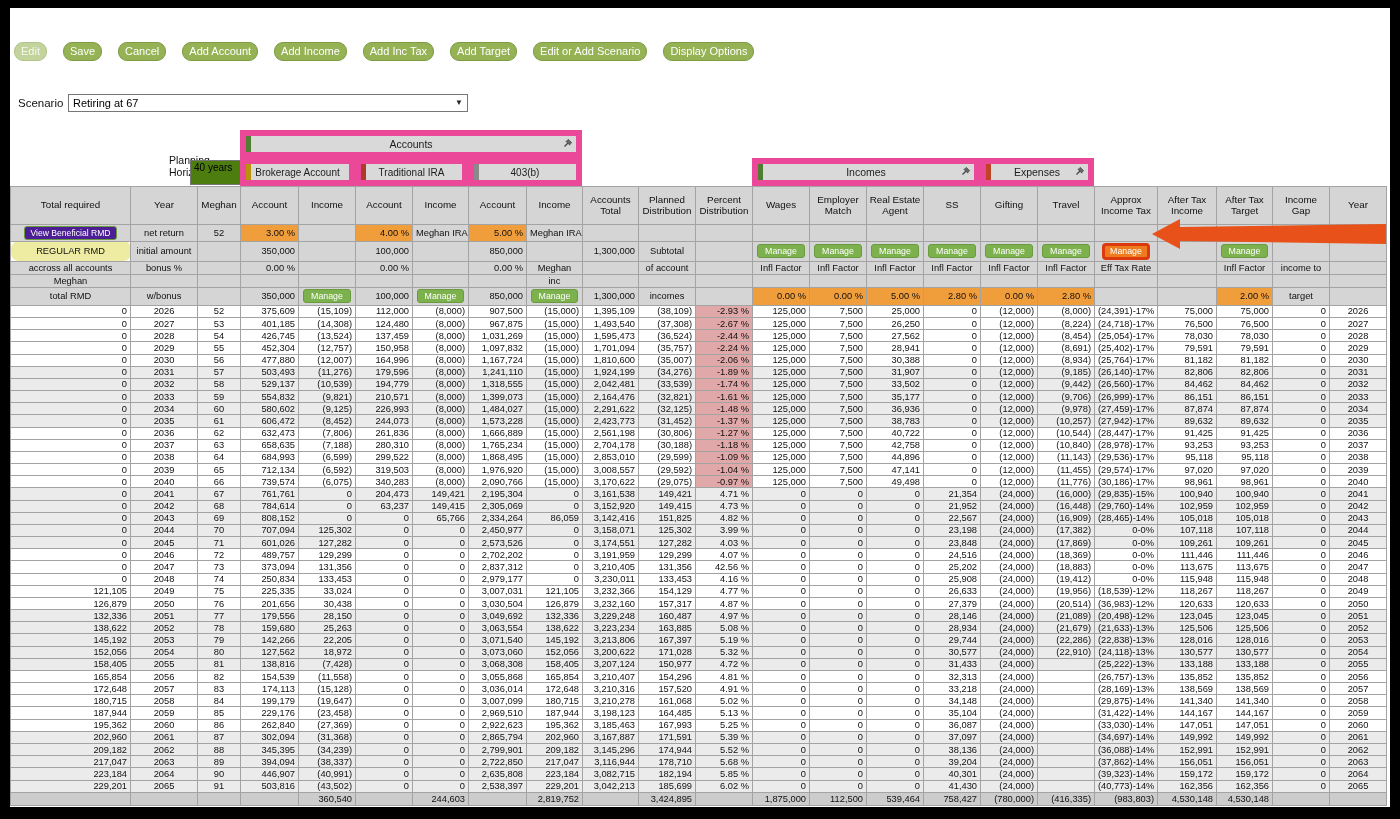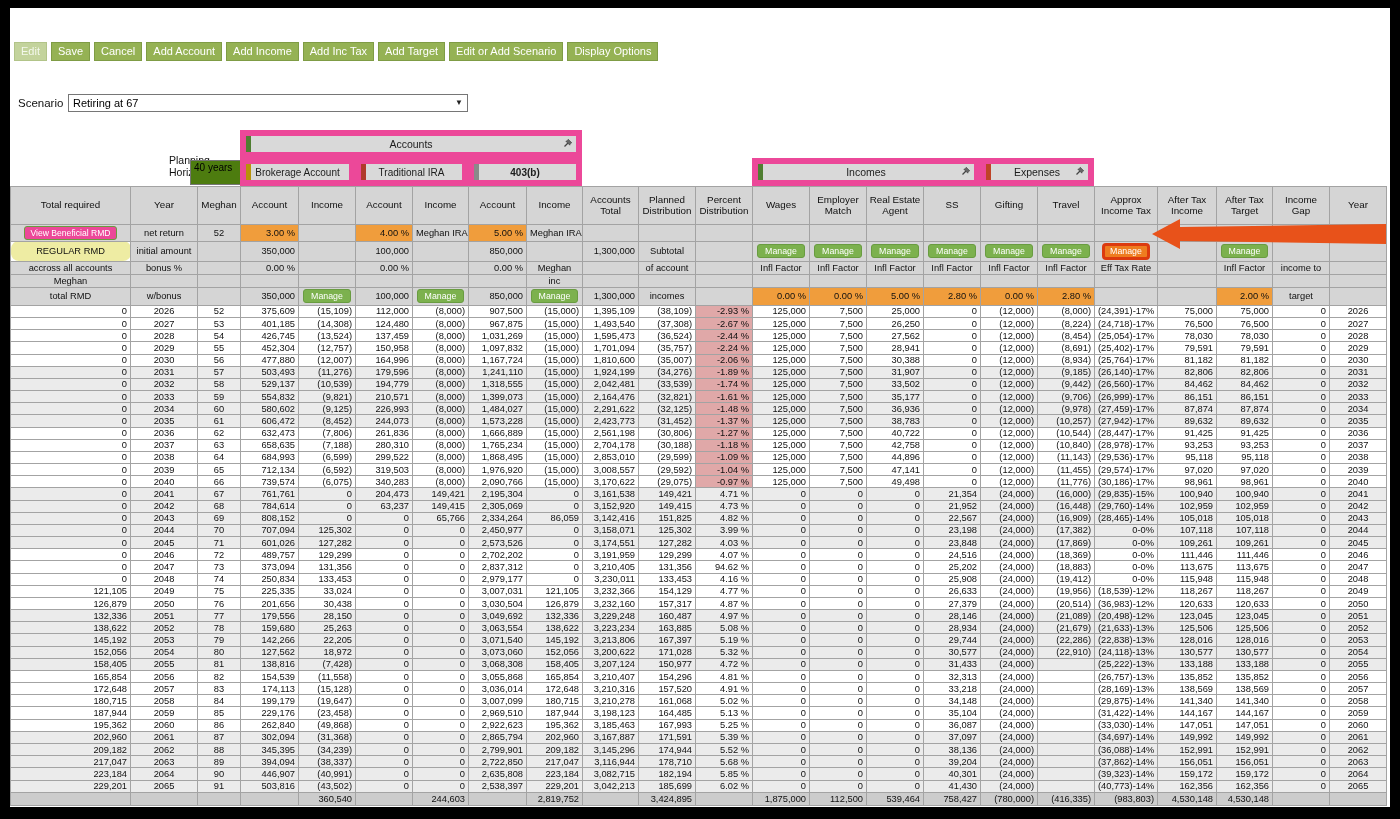--- a/index.html
+++ b/index.html
@@ -3,21 +3,21 @@
 <meta charset="utf-8">
 <style>
   html,body{margin:0;padding:0;background:#000;}
   body{font-family:"Liberation Sans",sans-serif;}
   #frame{position:relative;width:1400px;height:819px;background:#000;overflow:hidden;}
   #content{position:absolute;left:10px;top:8px;width:1380px;height:799px;background:#fff;}
 
   #page-title{position:absolute;left:8px;top:2px;font-size:21px;color:#3a3a3a;}
   #toolbar{position:absolute;left:4px;top:33px;white-space:nowrap;}
   .tbtn{background:#95b254;color:#fff;border:1px solid #7f9c45;font-size:11px;line-height:13px;
-        padding:2px 6px;margin-right:4px;border-radius:0;cursor:pointer;font-family:"Liberation Sans",sans-serif;}
+        padding:2px 6px;margin-right:16px;border-radius:9px;cursor:pointer;font-family:"Liberation Sans",sans-serif;}
   .tbtn.muted{background:#c3d39c;border-color:#b2c489;color:#f4f8ec;}
 
   #scenario-label{position:absolute;left:8px;top:89px;font-size:11.5px;color:#111;}
   #scenario-select{position:absolute;left:58px;top:86px;width:400px;height:18px;border:1px solid #767676;
       background:#fff;font-size:11px;line-height:16px;padding:0 4px;box-sizing:border-box;cursor:pointer;}
   .dd-icon{float:right;font-size:8px;color:#222;line-height:16px;}
 
   .gbox{position:absolute;background:#d9d9d9;border:6px solid #ec4899;box-sizing:border-box;
         display:flex;align-items:center;justify-content:center;font-size:10.5px;color:#1c1c1c;}
   .gbox .stripe{position:absolute;left:0;top:0;bottom:0;width:5px;}
@@ -41,21 +41,21 @@
   #grid tr.alt td{background:#ebebeb;}
   td.orange{background:#f09d3c !important;}
   td.pink{background:#e0a8a8 !important;}
   td.yellow{background:#eeeca3 !important;border-radius:8px;}
   .rt{text-align:right;}
   .ct{text-align:center;}
 
   .manage{background:#7cb14e;color:#fff;border:1px solid #699c41;border-radius:3px;font-size:8.8px;
         padding:0 7px;line-height:12px;display:inline-block;cursor:pointer;}
   .managehl{background:#ee7c1f;border:3px solid #dc3a0e;border-radius:4px;padding:0 5px;line-height:11px;}
-  .btn-green{background:#ec4899;color:#fff;border:1px solid #6a9b3f;border-radius:3px;font-size:8.6px;
+  .btn-green{background:#4c1d95;color:#fff;border:1px solid #6a9b3f;border-radius:3px;font-size:8.6px;
         padding:1px 5px;line-height:10px;display:inline-block;cursor:pointer;}
 
   #arrow{position:absolute;left:1140px;top:208px;z-index:5;pointer-events:none;}
 </style>
 </head>
 <body>
 
 <div id="frame">
   <div id="content">
 
@@ -85,21 +85,21 @@
 
     <div id="tabs-layer">
         <div class="gbox" style="left: 230px; width: 115px; top: 150px; height: 28px; font-size: 10px;">
           <i class="stripe" style="background: rgb(184, 147, 11);"></i>
           <span>Brokerage Account</span>
         </div>
         <div class="gbox" style="left: 345px; width: 113px; top: 150px; height: 28px; font-size: 10px;">
           <i class="stripe" style="background: rgb(176, 58, 42);"></i>
           <span>Traditional IRA</span>
         </div>
-        <div class="gbox" style="left: 458px; width: 114px; top: 150px; height: 28px; font-size: 10px; font-weight: bold;">
+        <div class="gbox" style="left: 458px; width: 114px; top: 150px; height: 28px; font-size: 10px;">
           <i class="stripe" style="background: rgb(138, 138, 138);"></i>
           <span>403(b)</span>
         </div>
       </div>
 
     <div class="gbox" id="incomes-box">
       <i class="stripe" id="incomes-stripe" style="background: rgb(79, 126, 49);"></i>
       <span>Incomes</span>
       <svg class="pin" width="11" height="11" viewBox="0 0 11 11">
         <path d="M1.5 9.5 L5 6" stroke="#444" stroke-width="1.2" fill="none"></path>
@@ -828,21 +828,21 @@
             <td class="ct">2047</td>
             <td class="ct">73</td>
             <td class="rt">373,094</td>
             <td class="rt">131,356</td>
             <td class="rt">0</td>
             <td class="rt">0</td>
             <td class="rt">2,837,312</td>
             <td class="rt">0</td>
             <td class="rt">3,210,405</td>
             <td class="rt">131,356</td>
-            <td class="rt">94.62 %</td>
+            <td class="rt">42.56 %</td>
             <td class="rt">0</td>
             <td class="rt">0</td>
             <td class="rt">0</td>
             <td class="rt">25,202</td>
             <td class="rt">(24,000)</td>
             <td class="rt">(18,883)</td>
             <td class="rt">0-0%</td>
             <td class="rt">113,675</td>
             <td class="rt">113,675</td>
             <td class="rt">0</td>
@@ -1146,21 +1146,21 @@
             <td class="rt">144,167</td>
             <td class="rt">144,167</td>
             <td class="rt">0</td>
             <td class="ct">2059</td>
           </tr>
           <tr>
             <td class="rt">195,362</td>
             <td class="ct">2060</td>
             <td class="ct">86</td>
             <td class="rt">262,840</td>
-            <td class="rt">(49,868)</td>
+            <td class="rt">(27,369)</td>
             <td class="rt">0</td>
             <td class="rt">0</td>
             <td class="rt">2,922,623</td>
             <td class="rt">195,362</td>
             <td class="rt">3,185,463</td>
             <td class="rt">167,993</td>
             <td class="rt">5.25 %</td>
             <td class="rt">0</td>
             <td class="rt">0</td>
             <td class="rt">0</td>

